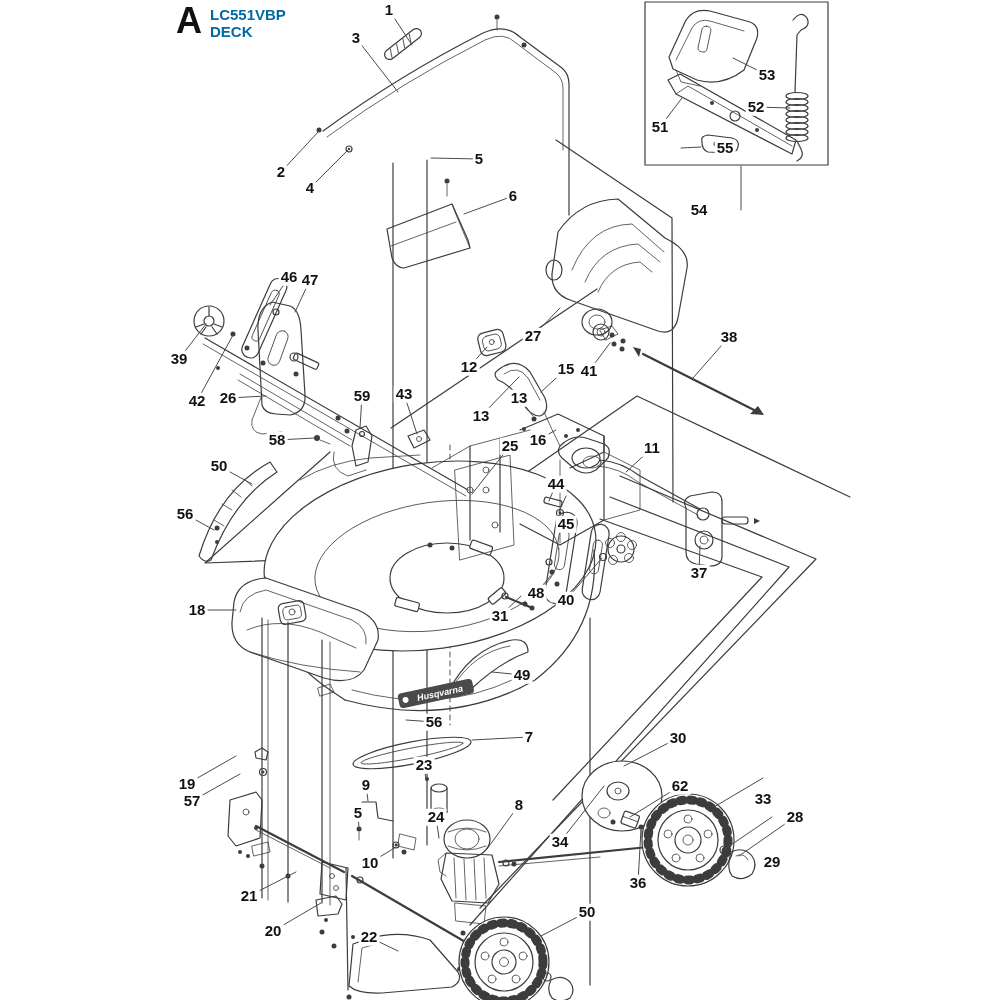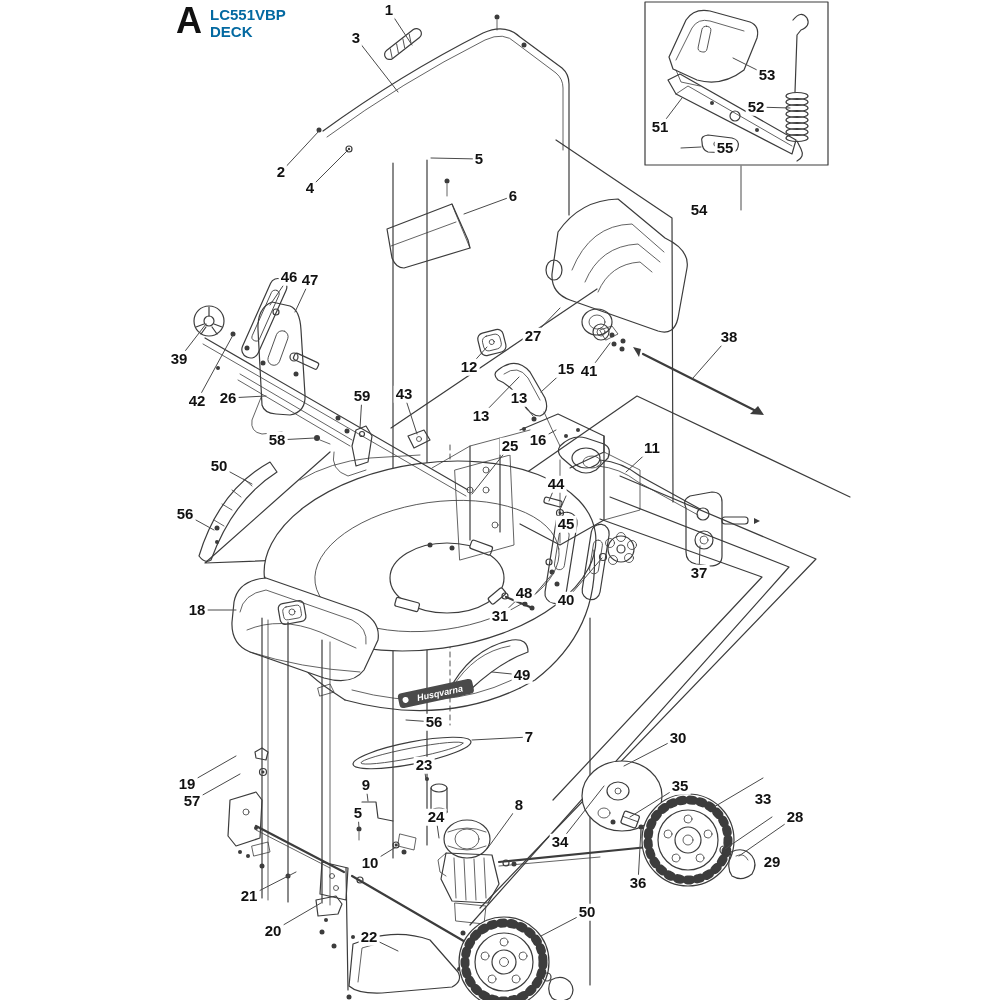--- a/index.html
+++ b/index.html
@@ -513,36 +513,36 @@
       <div class="callout" style="left: 362px; top: 396px;">59</div>
       <div class="callout" style="left: 404px; top: 394px;">43</div>
       <div class="callout" style="left: 277px; top: 440px;">58</div>
       <div class="callout" style="left: 510px; top: 446px;">25</div>
       <div class="callout" style="left: 219px; top: 466px;">50</div>
       <div class="callout" style="left: 185px; top: 514px;">56</div>
       <div class="callout" style="left: 652px; top: 448px;">11</div>
       <div class="callout" style="left: 556px; top: 484px;">44</div>
       <div class="callout" style="left: 566px; top: 524px;">45</div>
       <div class="callout" style="left: 699px; top: 573px;">37</div>
-      <div class="callout" style="left: 524px; top: 593px;">48</div>
+      <div class="callout" style="left: 536px; top: 593px;">48</div>
       <div class="callout" style="left: 566px; top: 600px;">40</div>
       <div class="callout" style="left: 500px; top: 616px;">31</div>
       <div class="callout" style="left: 197px; top: 610px;">18</div>
       <div class="callout" style="left: 522px; top: 675px;">49</div>
       <div class="callout" style="left: 434px; top: 722px;">56</div>
       <div class="callout" style="left: 529px; top: 737px;">7</div>
       <div class="callout" style="left: 678px; top: 738px;">30</div>
       <div class="callout" style="left: 187px; top: 784px;">19</div>
       <div class="callout" style="left: 192px; top: 801px;">57</div>
       <div class="callout" style="left: 424px; top: 765px;">23</div>
       <div class="callout" style="left: 366px; top: 785px;">9</div>
       <div class="callout" style="left: 358px; top: 813px;">5</div>
       <div class="callout" style="left: 436px; top: 817px;">24</div>
       <div class="callout" style="left: 519px; top: 805px;">8</div>
-      <div class="callout" style="left: 680px; top: 786px;">35</div>
+      <div class="callout" style="left: 680px; top: 786px;">62</div>
       <div class="callout" style="left: 763px; top: 799px;">33</div>
       <div class="callout" style="left: 560px; top: 842px;">34</div>
       <div class="callout" style="left: 772px; top: 817px; margin-top: 45px;">29</div>
       <div class="callout" style="left: 795px; top: 817px;">28</div>
       <div class="callout" style="left: 370px; top: 863px;">10</div>
       <div class="callout" style="left: 638px; top: 883px;">36</div>
       <div class="callout" style="left: 249px; top: 896px;">21</div>
       <div class="callout" style="left: 273px; top: 931px;">20</div>
       <div class="callout" style="left: 369px; top: 937px;">22</div>
       <div class="callout" style="left: 587px; top: 912px;">50</div>

